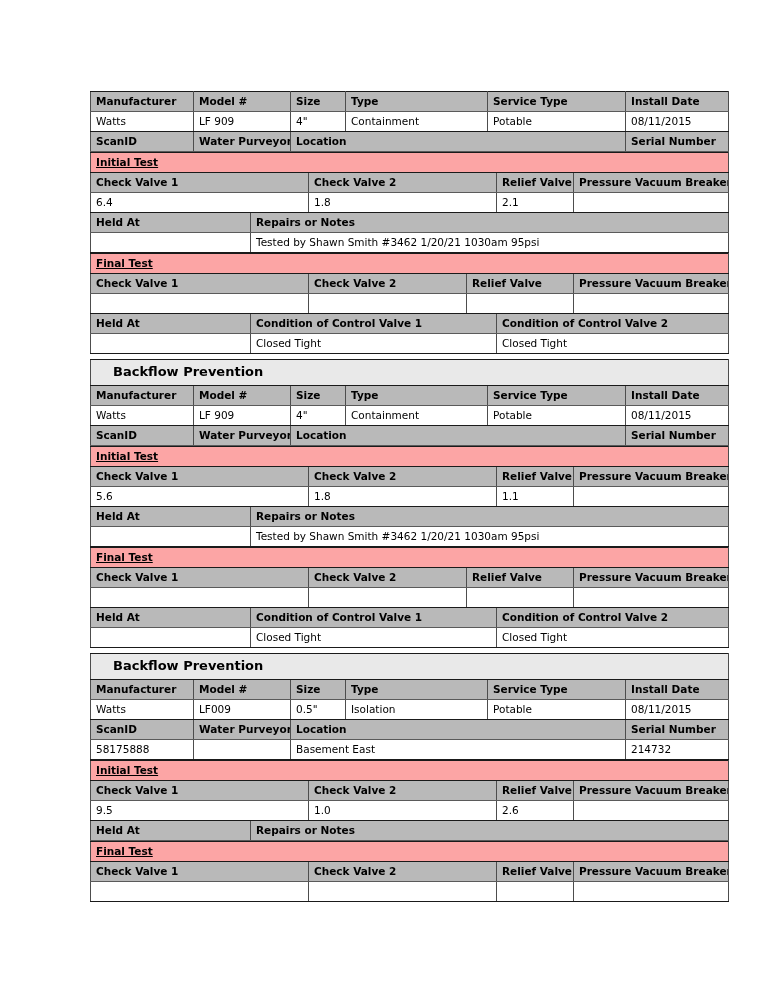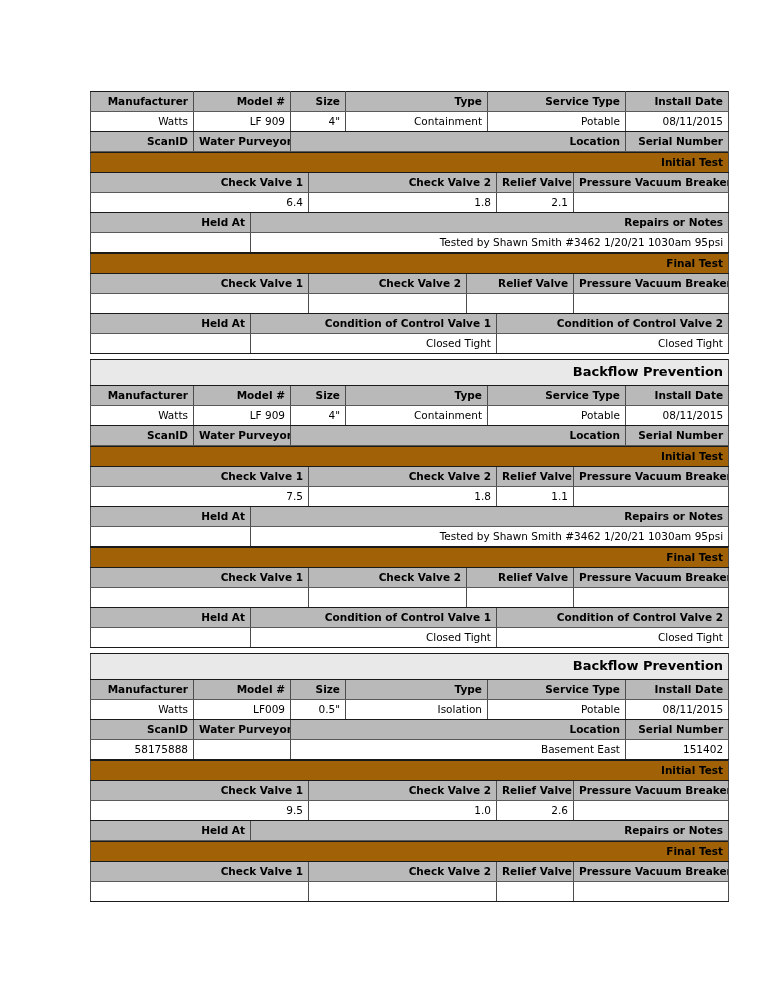--- a/index.html
+++ b/index.html
@@ -28,21 +28,20 @@
   }
 
   table.block {
     border-collapse: collapse;
     table-layout: fixed;
     width: 638px;
     border-top: 1.5px solid #1a1a1a;
     border-bottom: 1.5px solid #1a1a1a;
     border-left: 1.5px solid #1a1a1a;
     border-right: 1.5px solid #1a1a1a;
-    text-align: right;
   }
   table.block + table.block { border-top: none; }
 
   .block td {
     border: 1px solid #4d4d4d;
     padding: 1px 5px 2px 5px;
     font-size: 10.5px;
     line-height: 15px;
     height: 16px;
     vertical-align: middle;
@@ -58,24 +57,25 @@
   }
   .hdr.nosep td { border-top: 1px solid #4d4d4d; }
   .val td {
     background: #ffffff;
     font-weight: normal;
     border-bottom: 1.5px solid #1a1a1a;
   }
 
   
   td.band {
-    background: #a16207;
+    background: #fca5a5;
     font-weight: bold;
     border-top: 1.5px solid #1a1a1a;
     border-bottom: 1.5px solid #1a1a1a;
+    text-decoration: underline;
   }
 
   
   td.section-title {
     background: #e9e9e9;
     font-weight: bold;
     font-size: 13px;
     line-height: 20px;
     height: 22px;
     padding-left: 22px;
@@ -255,21 +255,21 @@
         <tr>
           <td class="band" colspan="6">Initial Test</td>
         </tr>
         <tr class="hdr nosep">
           <td colspan="2">Check Valve 1</td>
           <td colspan="2">Check Valve 2</td>
           <td>Relief Valve</td>
           <td>Pressure Vacuum Breaker</td>
         </tr>
         <tr class="val">
-          <td colspan="2">7.5</td>
+          <td colspan="2">5.6</td>
           <td colspan="2">1.8</td>
           <td>1.1</td>
           <td></td>
         </tr>
         <tr class="hdr">
           <td>Held At</td>
           <td colspan="5">Repairs or Notes</td>
         </tr>
         <tr class="val">
           <td></td>
@@ -352,21 +352,21 @@
         <tr class="hdr">
           <td>ScanID</td>
           <td>Water Purveyor</td>
           <td colspan="3">Location</td>
           <td>Serial Number</td>
         </tr>
         <tr class="val">
           <td>58175888</td>
           <td></td>
           <td colspan="3">Basement East</td>
-          <td>151402</td>
+          <td>214732</td>
         </tr>
       </tbody>
     </table>
 
     <table class="block">
       <colgroup>
         <col style="width:160px">
           <col style="width:58px">
           <col style="width:30px">
         <col style="width:158px">

